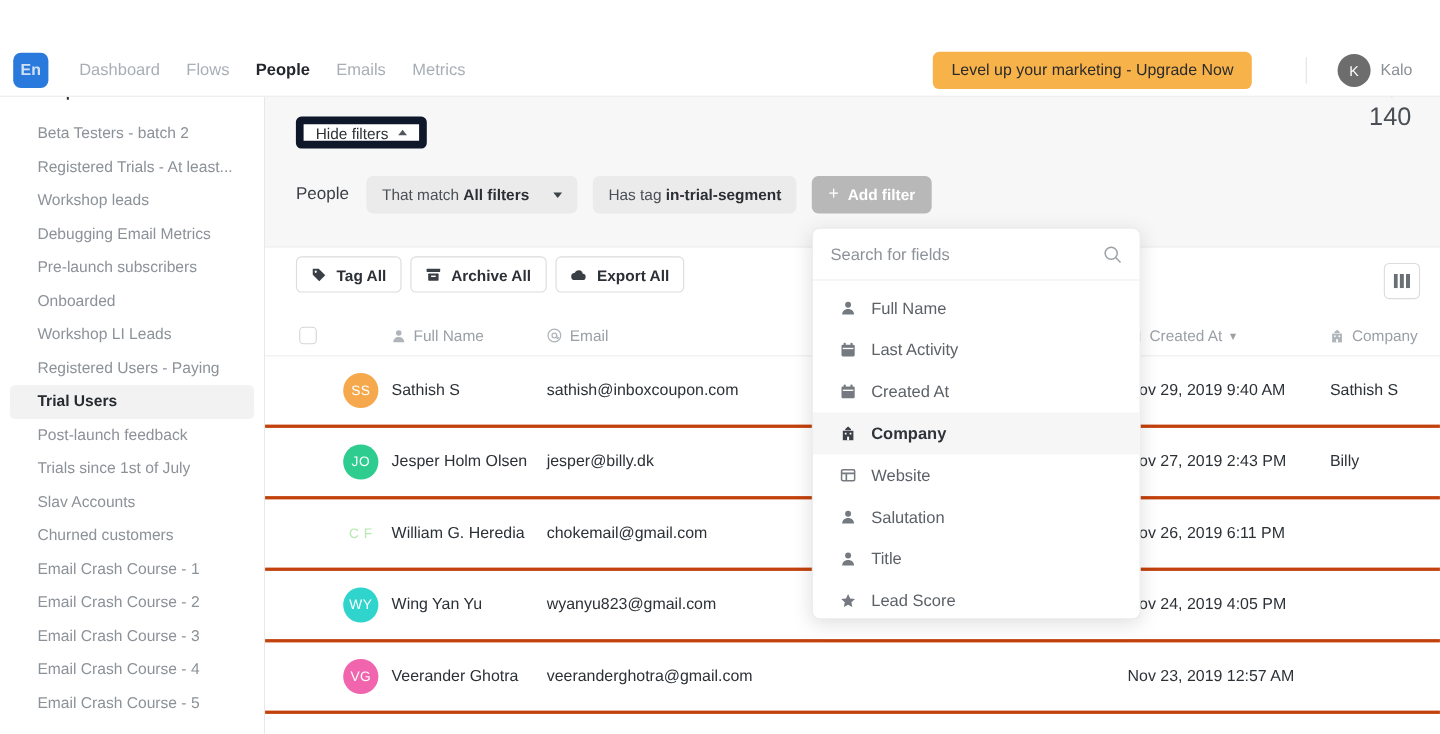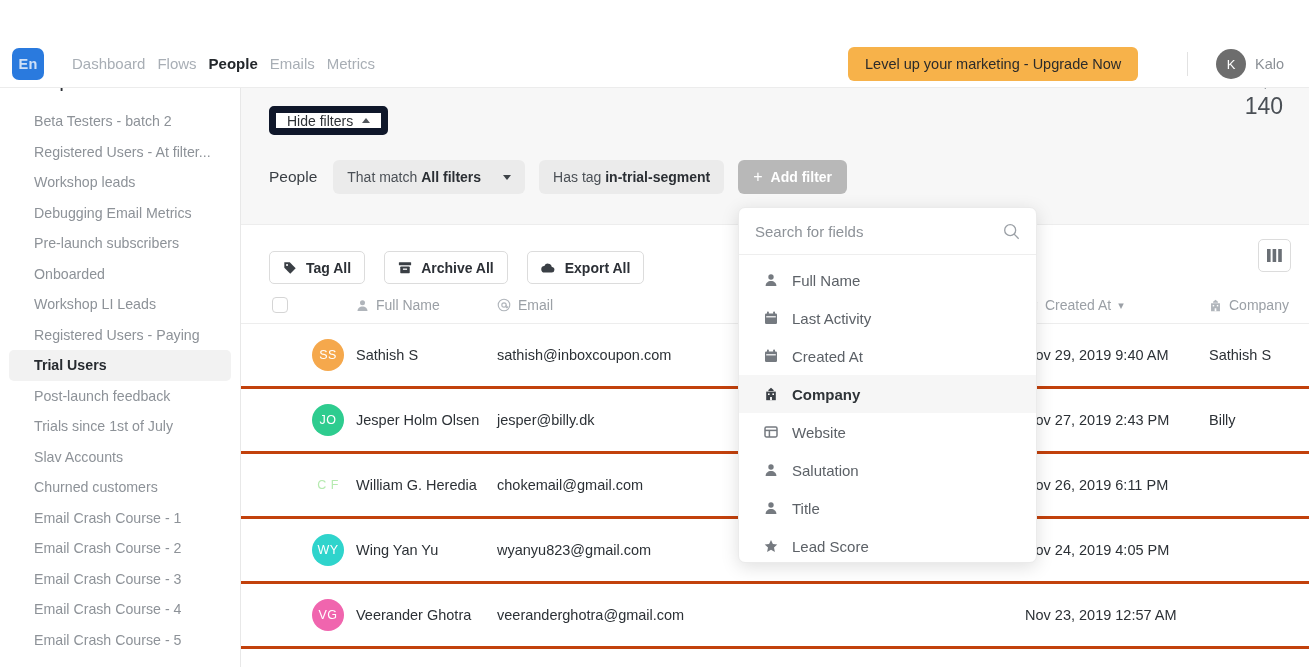--- a/index.html
+++ b/index.html
@@ -15,21 +15,21 @@
   .topnav {
     position: absolute; top: 0; left: 0; width: 1309px; height: 48px;
     background: #ffffff; display: flex; align-items: center;
     border-bottom: 1px solid #ececec; z-index: 40; margin-top: 40px;
   }
   .logo {
     width: 32px; height: 32px; margin-left: 12px; border-radius: 7px;
     background: #2a7ade; color: #cfe0f7; font-size: 14.5px; font-weight: 600;
     display: flex; align-items: center; justify-content: center; letter-spacing: .2px;
   }
-  .navlinks { display: flex; align-items: center; margin-left: 28px; gap: 12px; }
+  .navlinks { display: flex; align-items: center; margin-left: 28px; gap: 24px; }
   .navlink { font-size: 15px; color: #a8aeb5; cursor: pointer; white-space: nowrap; }
   .navlink.active { color: #23272b; font-weight: 600; }
   .upgrade-btn {
     position: absolute; left: 848px; top: 7px; height: 34px;
     background: #f7b24a; border-radius: 6px; border: none;
     color: #2b2b2b; font-size: 14.5px; font-family: inherit;
     padding: 0 17px; cursor: pointer; white-space: nowrap;
     display: flex; align-items: center;
   }
   .nav-divider { position: absolute; left: 1187px; top: 12px; width: 1px; height: 24px; background: #e2e2e2; }
@@ -80,21 +80,21 @@
   .pill b { font-weight: 700; color: #2b2f34; }
   .pill-add {
     height: 34px; background: #b8b8b8; border-radius: 6px; border: none;
     padding: 0 15px; font-size: 14px; color: #ffffff; font-family: inherit; font-weight: 600;
     display: flex; align-items: center; gap: 8px; cursor: pointer;
   }
   .plus-ico { font-size: 16px; line-height: 1; font-weight: 400; }
 
   
   .tbar { position: relative; height: 62px; }
-  .tbar-left { position: absolute; left: 28px; top: 26px; display: flex; gap: 19px; }
+  .tbar-left { position: absolute; left: 28px; top: 8px; display: flex; gap: 8px; }
   .tbtn {
     height: 33px; background: #fff; border: 1px solid #dcdcdc; border-radius: 5px;
     padding: 0 13px; font-size: 14px; color: #2c3036; font-weight: 600; font-family: inherit;
     display: flex; align-items: center; gap: 9px; cursor: pointer;
   }
   .cols-btn {
     position: absolute; right: 18px; top: 14px; width: 33px; height: 33px;
     background: #fff; border: 1px solid #dcdcdc; border-radius: 5px;
     display: flex; align-items: center; justify-content: center; cursor: pointer;
   }
@@ -160,21 +160,21 @@
   <div class="user-chip">
     <div class="user-avatar">K</div>
     <span class="user-name">Kalo</span>
   </div>
 </div>
 
 <div class="sidebar">
   <div class="sidebar-title">People</div>
   <div id="sidebar-items">
       <div class="sb-item">Beta Testers - batch 2</div>
-      <div class="sb-item">Registered Users - At filter...</div>
+      <div class="sb-item">Registered Trials - At least...</div>
       <div class="sb-item">Workshop leads</div>
       <div class="sb-item">Debugging Email Metrics</div>
       <div class="sb-item">Pre-launch subscribers</div>
       <div class="sb-item">Onboarded</div>
       <div class="sb-item">Workshop LI Leads</div>
       <div class="sb-item">Registered Users - Paying</div>
       <div class="sb-item active">Trial Users</div>
       <div class="sb-item">Post-launch feedback</div>
       <div class="sb-item">Trials since 1st of July</div>
       <div class="sb-item">Slav Accounts</div>

